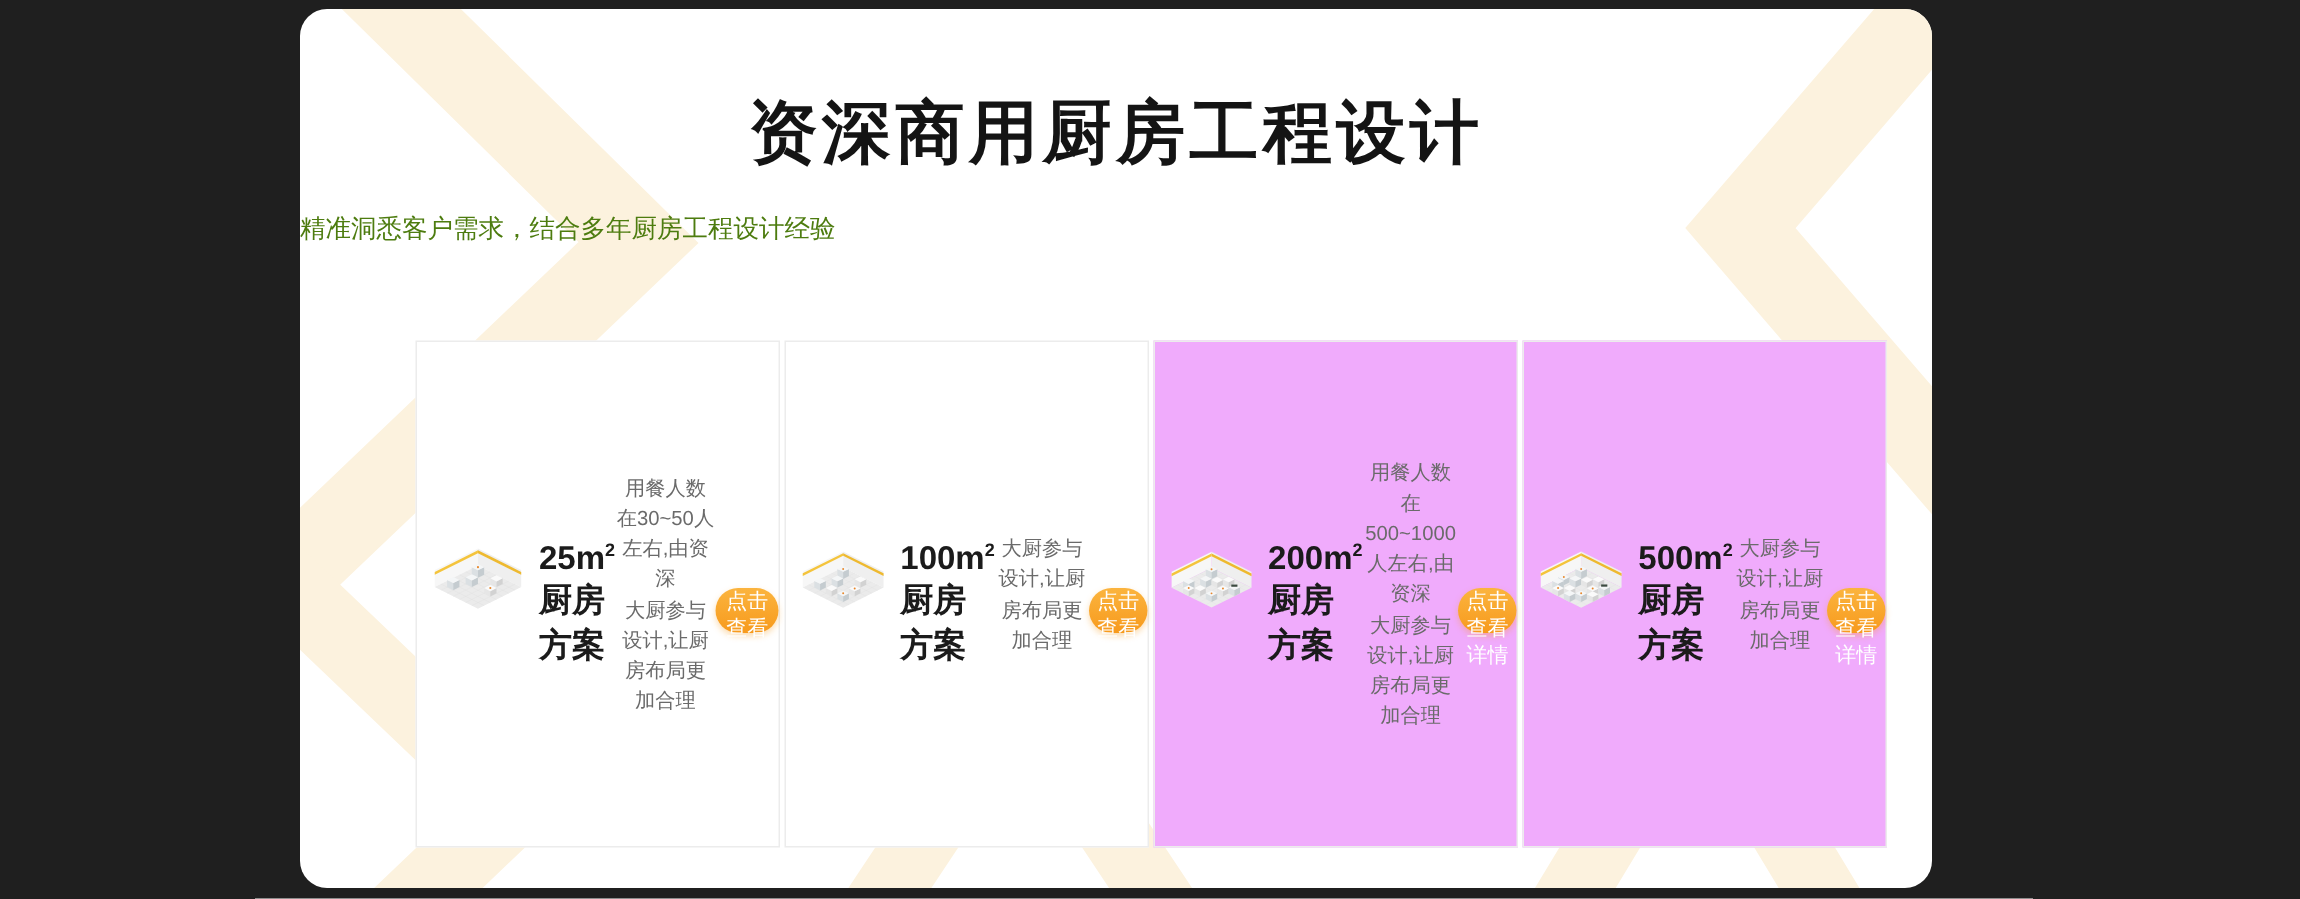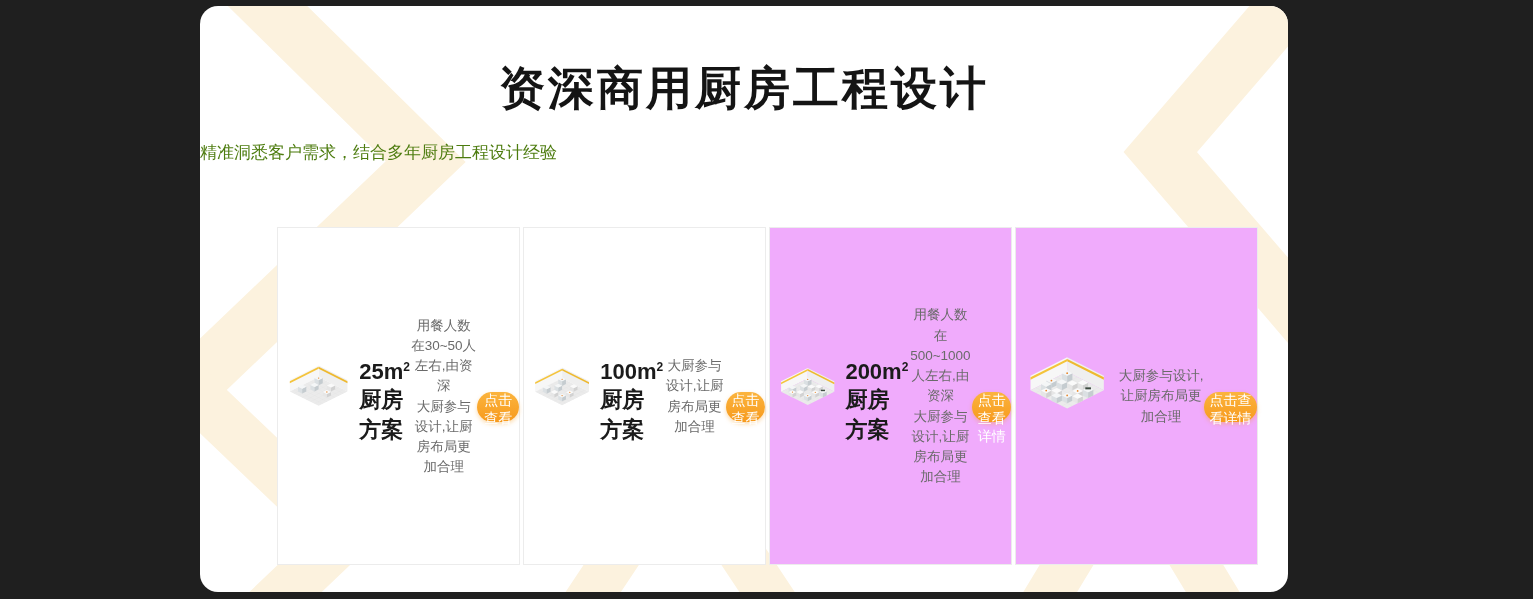--- a/index.html
+++ b/index.html
@@ -301,20 +301,21 @@
               <polygon points="122.0,84.0 135.0,90.5 122.0,97.0 109.0,90.5" fill="#f4f6f7"></polygon>
               <circle cx="122.0" cy="90.5" r="2.2" fill="#e8862a"></circle>
               <polygon points="83.0,90.5 83.0,103.5 96.0,110.0 96.0,97.0" fill="#dbe0e3"></polygon>
               <polygon points="109.0,90.5 109.0,103.5 96.0,110.0 96.0,97.0" fill="#c5ccd0"></polygon>
               <polygon points="96.0,84.0 109.0,90.5 96.0,97.0 83.0,90.5" fill="#f4f6f7"></polygon>
               <polygon points="135.0,92.5 135.0,103.5 148.0,110.0 148.0,99.0" fill="#e6e6e6"></polygon>
               <polygon points="161.0,92.5 161.0,103.5 148.0,110.0 148.0,99.0" fill="#d2d2d2"></polygon>
               <polygon points="148.0,86.0 161.0,92.5 148.0,99.0 135.0,92.5" fill="#fafafa"></polygon>
             </svg>
           </div>
+        <div class="card-title"><span>500m</span><sup>2</sup><span>厨房方案</span></div>
         <div class="card-desc">
           <div>大厨参与设计,让厨房布局更加合理</div>
         </div>
         <button class="cta">点击查看详情</button>
       </div>
 
     </div>
   </div>
 </div>
 

